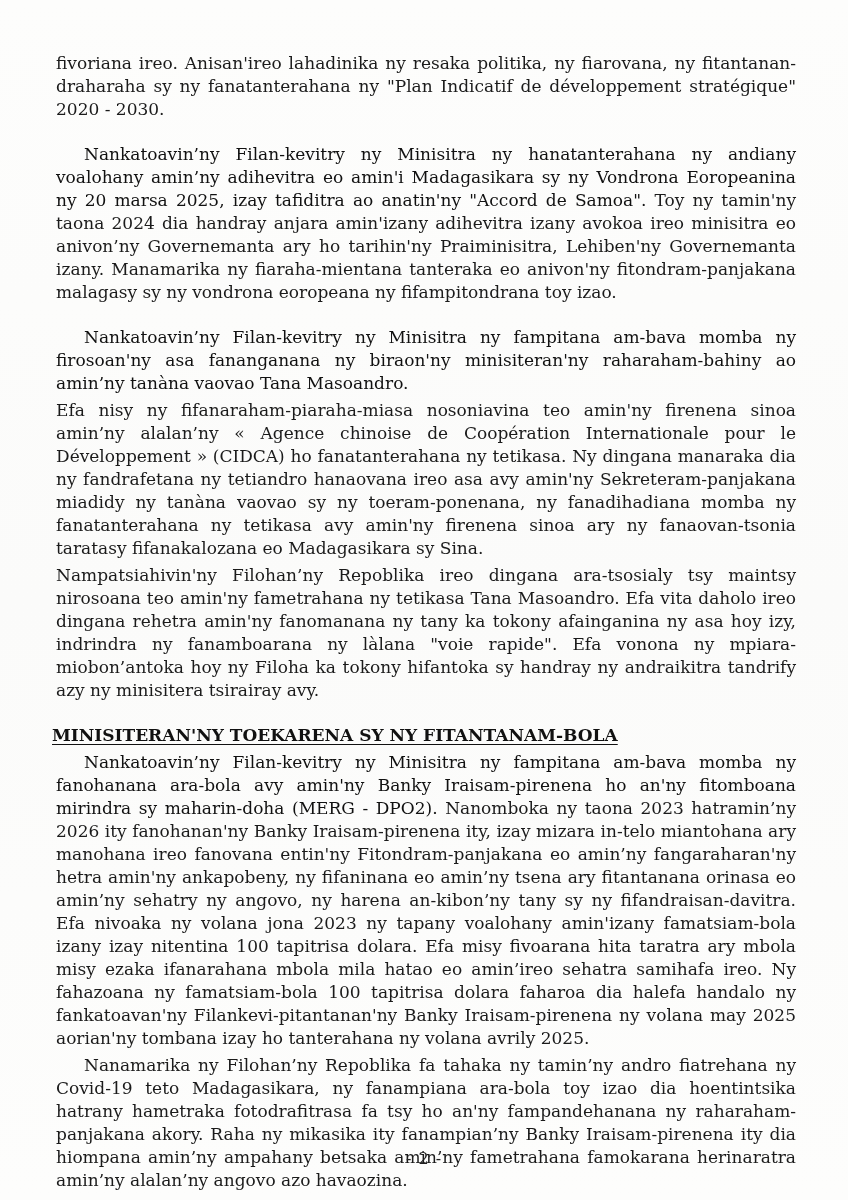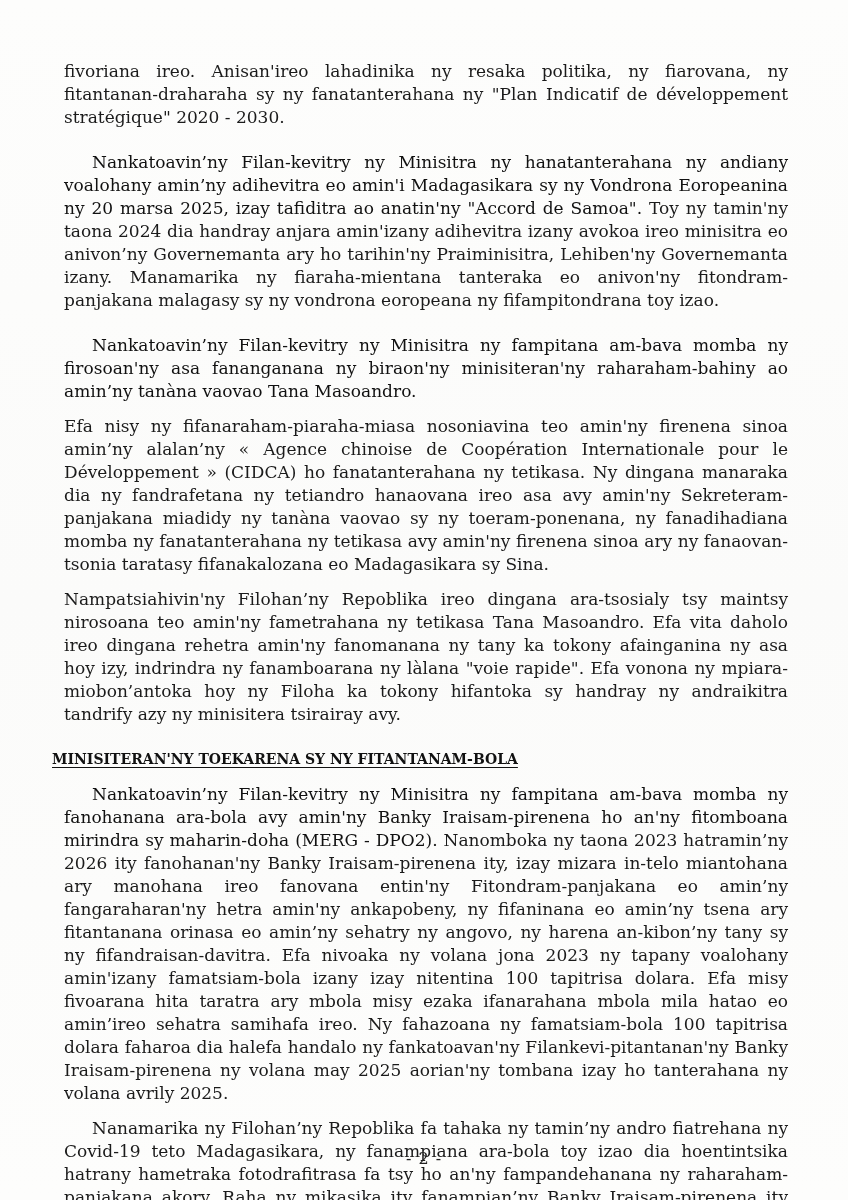--- a/index.html
+++ b/index.html
@@ -21,38 +21,38 @@
   .body-text {
     position: absolute;
     top: 48px;
     left: 52px;
     width: 748px;
     font-size: 17px;
     line-height: 23px;
     text-align: justify;
   }
   .para {
-    margin: 12px;
+    margin: 4px;
     padding: 0;
   }
   .para.indent {
     text-indent: 28px;
   }
   .para.gap-before,
   .section-heading.gap-before {
     margin-top: 22px;
   }
   .para strong,
   .para .bold-lead {
     font-weight: 400;
     color: #111111;
   }
   .section-heading {
     margin: 22px 0 0 0;
-    font-size: 14px;
+    font-size: 17px;
     line-height: 23px;
     font-weight: 700;
     color: #111111;
     text-decoration: underline;
     text-underline-offset: 3px;
     text-align: left;
   }
   .page-footer {
     position: absolute;
     left: 0;

